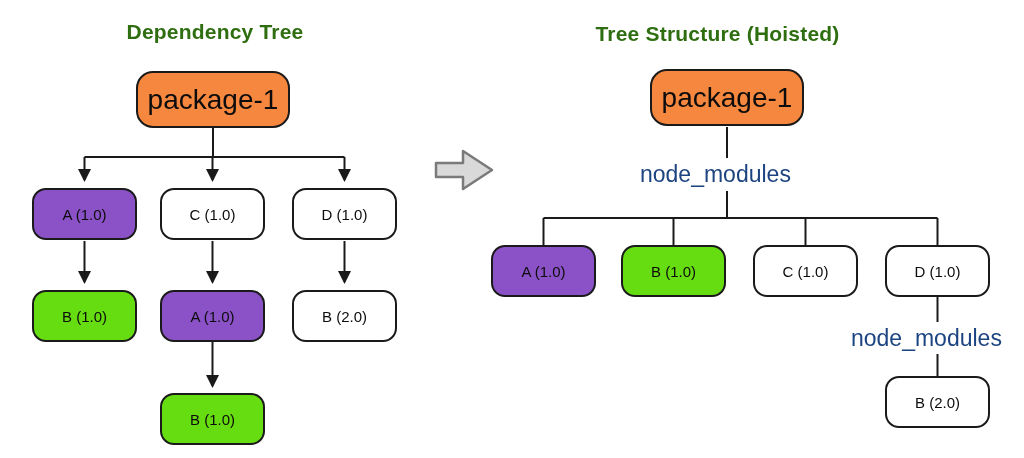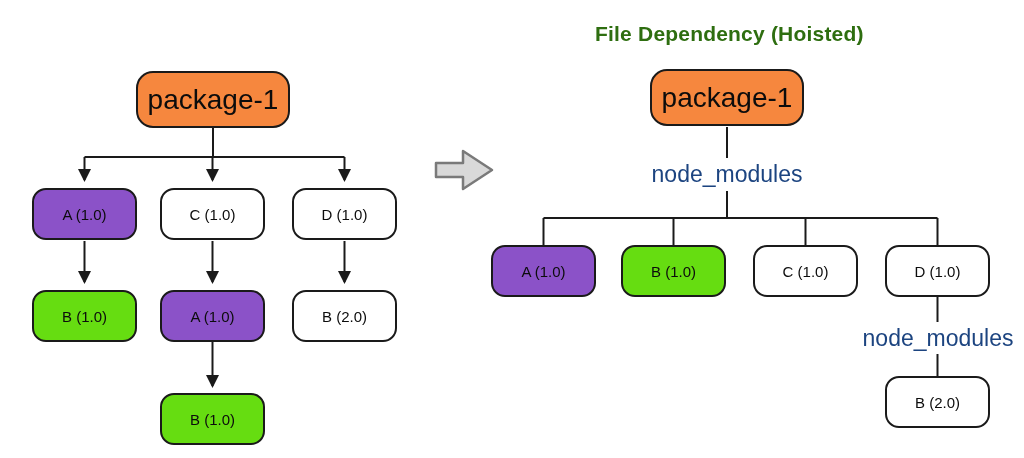--- a/index.html
+++ b/index.html
@@ -46,21 +46,21 @@
     font-size: 15px;
     color: #0c0c0c;
     white-space: nowrap;
   }
   .node-root {
     border-radius: 17px;
     font-size: 28px;
   }
   .nm-label {
     position: absolute;
-    text-align: center;
+    text-align: left;
     font-size: 23px;
     font-weight: 500;
     color: #1c4480;
     white-space: nowrap;
   }
 </style>
 </head>
 <body>
 
 <div class="canvas">
@@ -92,21 +92,22 @@
       <path d="M673.5,218 V245"></path>
       <path d="M805.5,218 V245"></path>
       <path d="M937.5,218 V245"></path>
       <path d="M937.5,297 V322"></path>
       <path d="M937.5,354 V376"></path>
     </g>
 
     <polygon points="436,163 463,163 463,151 492,170 463,189 463,177 436,177" fill="#d9d9d9" stroke="#7a7a7a" stroke-width="2.5" stroke-linejoin="round"></polygon>
   </svg>
 
-  <div class="diagram-title title-right" style="color: rgb(46, 110, 16);">File Dependency (Hoisted)</div>
+  <div class="diagram-title title-left" style="color: rgb(46, 110, 16);">Dependency Tree</div>
+  <div class="diagram-title title-right" style="color: rgb(46, 110, 16);">Tree Structure (Hoisted)</div>
 
   <div class="node node-root" style="left: 136px; top: 71px; width: 154px; height: 57px; background-color: rgb(246, 135, 62);">package-1</div>
 
   <div class="node" style="left: 32px; top: 188px; width: 105px; height: 52px; background-color: rgb(139, 82, 200);">A (1.0)</div>
   <div class="node" style="left: 160px; top: 188px; width: 105px; height: 52px; background-color: rgb(255, 255, 255);">C (1.0)</div>
   <div class="node" style="left: 292px; top: 188px; width: 105px; height: 52px; background-color: rgb(255, 255, 255);">D (1.0)</div>
 
   <div class="node" style="left: 32px; top: 290px; width: 105px; height: 52px; background-color: rgb(102, 221, 17);">B (1.0)</div>
   <div class="node" style="left: 160px; top: 290px; width: 105px; height: 52px; background-color: rgb(139, 82, 200);">A (1.0)</div>
   <div class="node" style="left: 292px; top: 290px; width: 105px; height: 52px; background-color: rgb(255, 255, 255);">B (2.0)</div>

